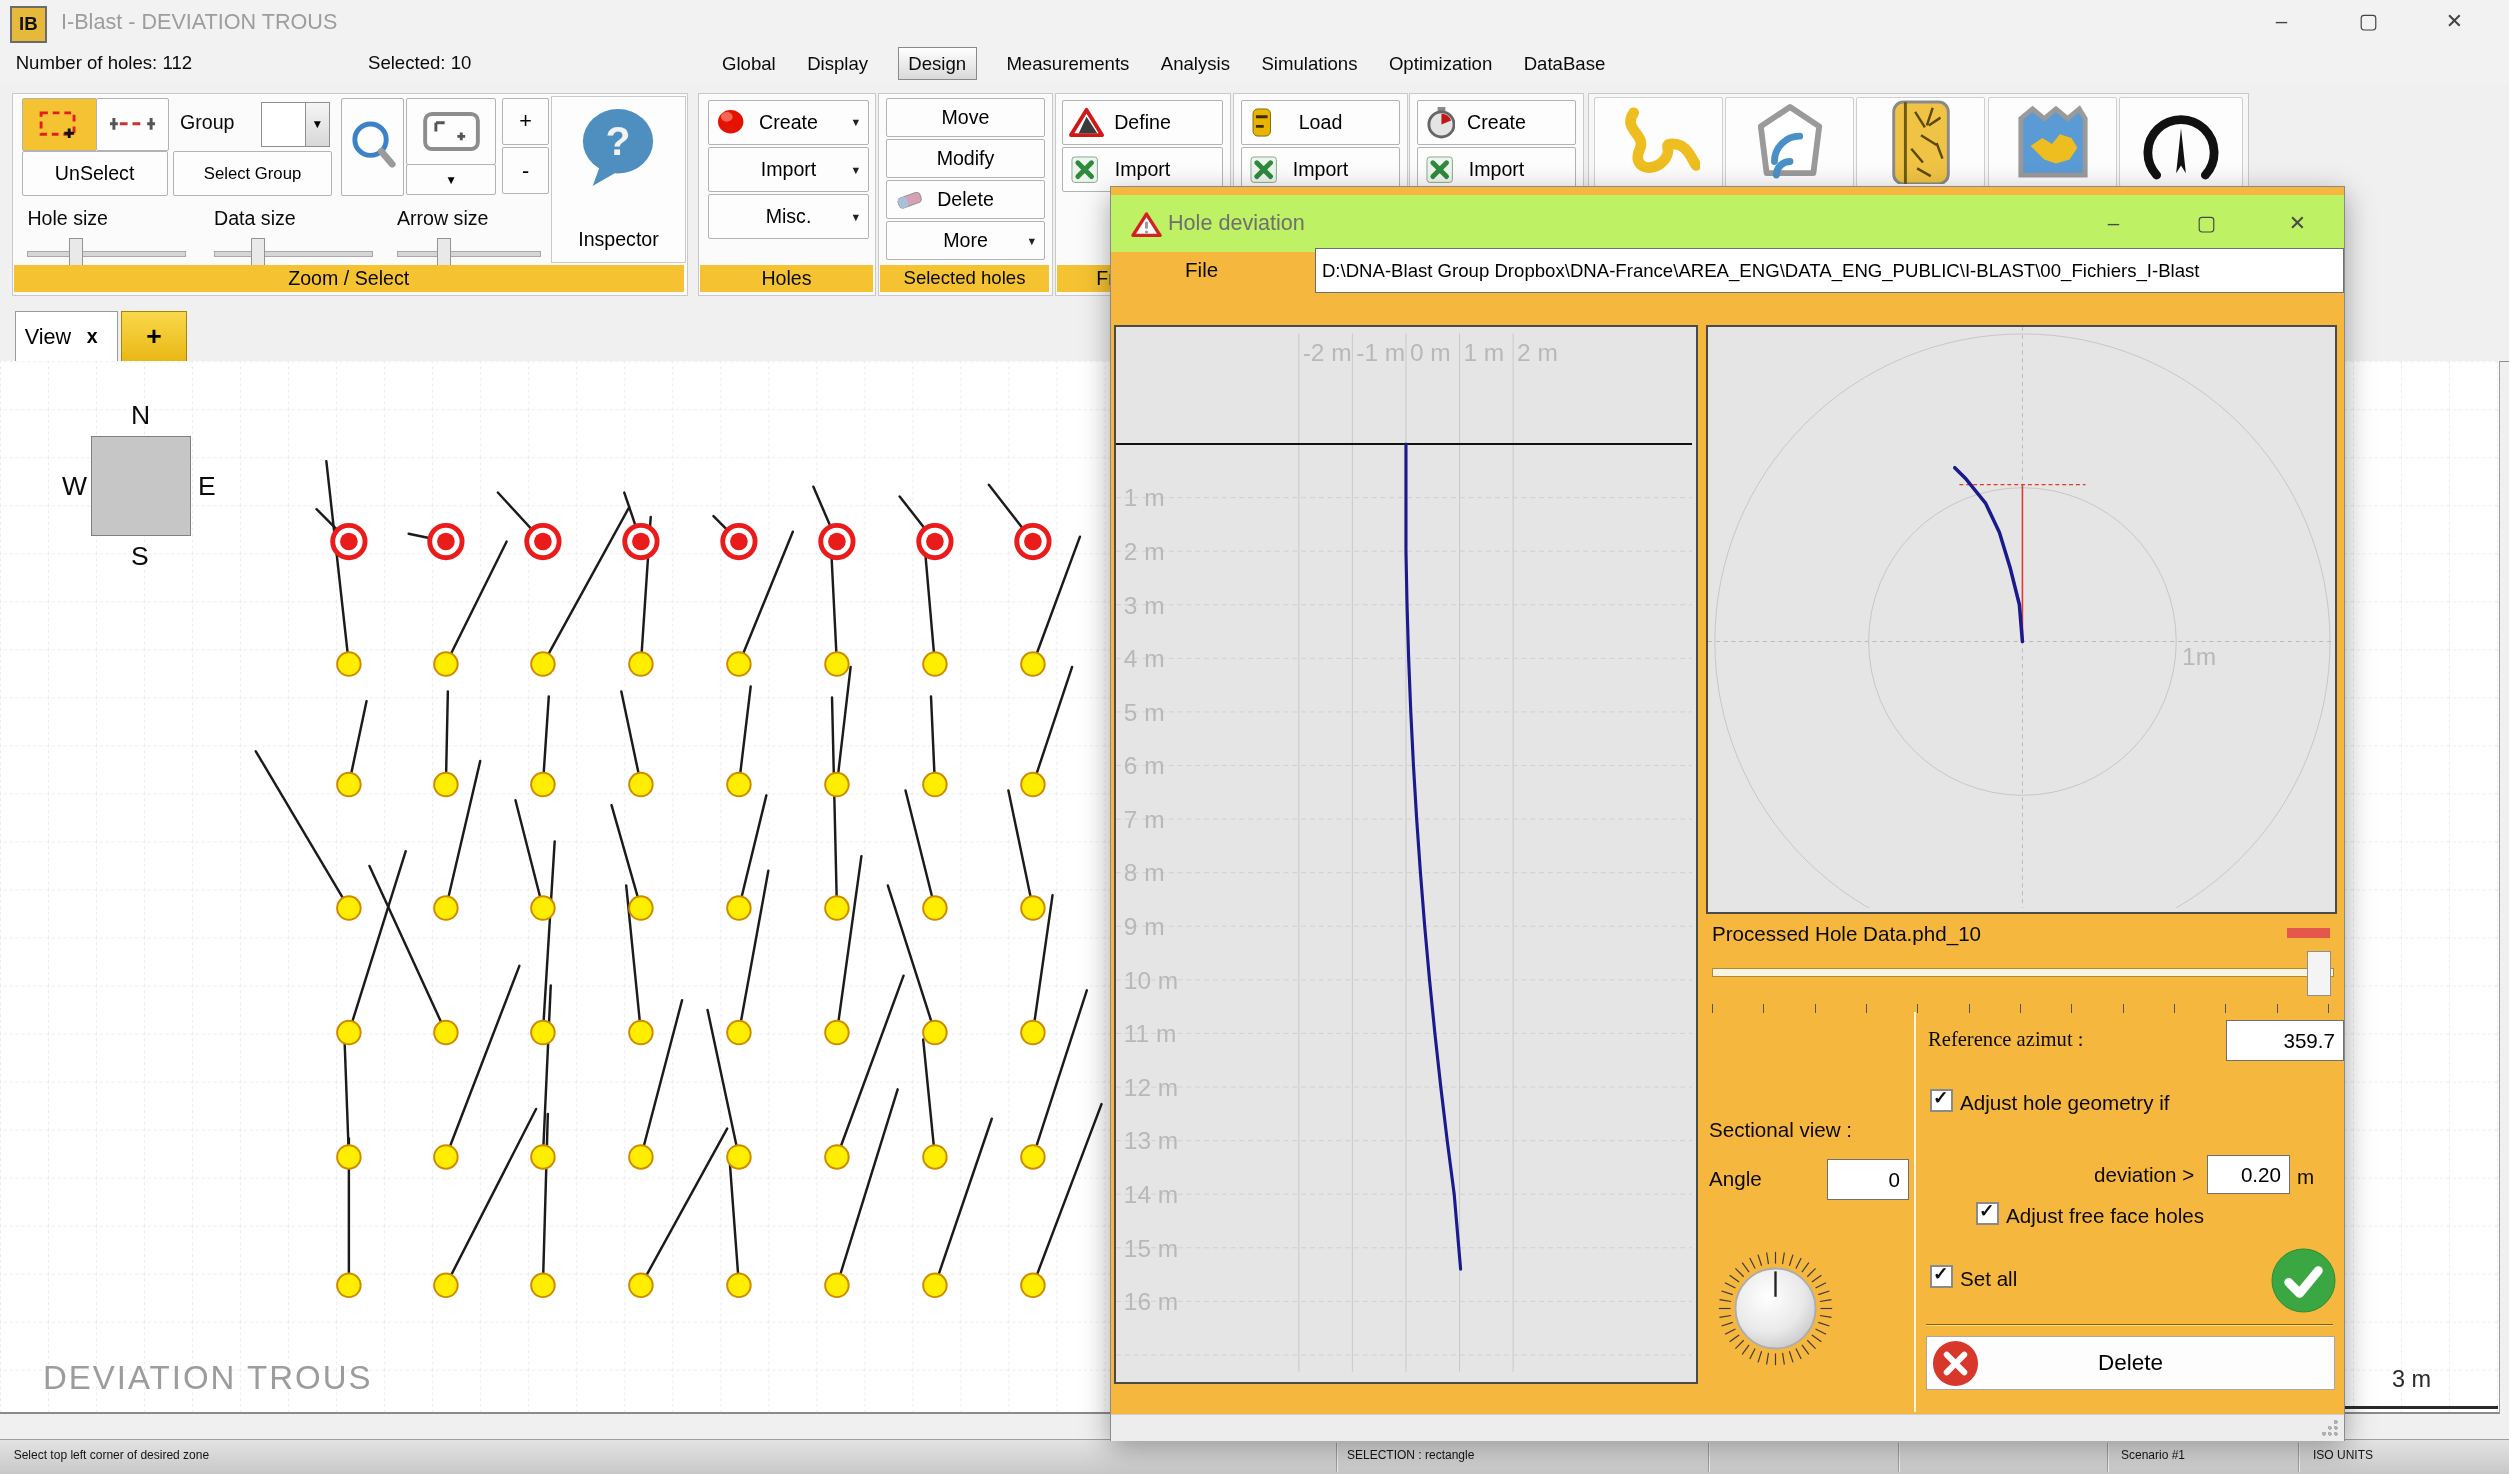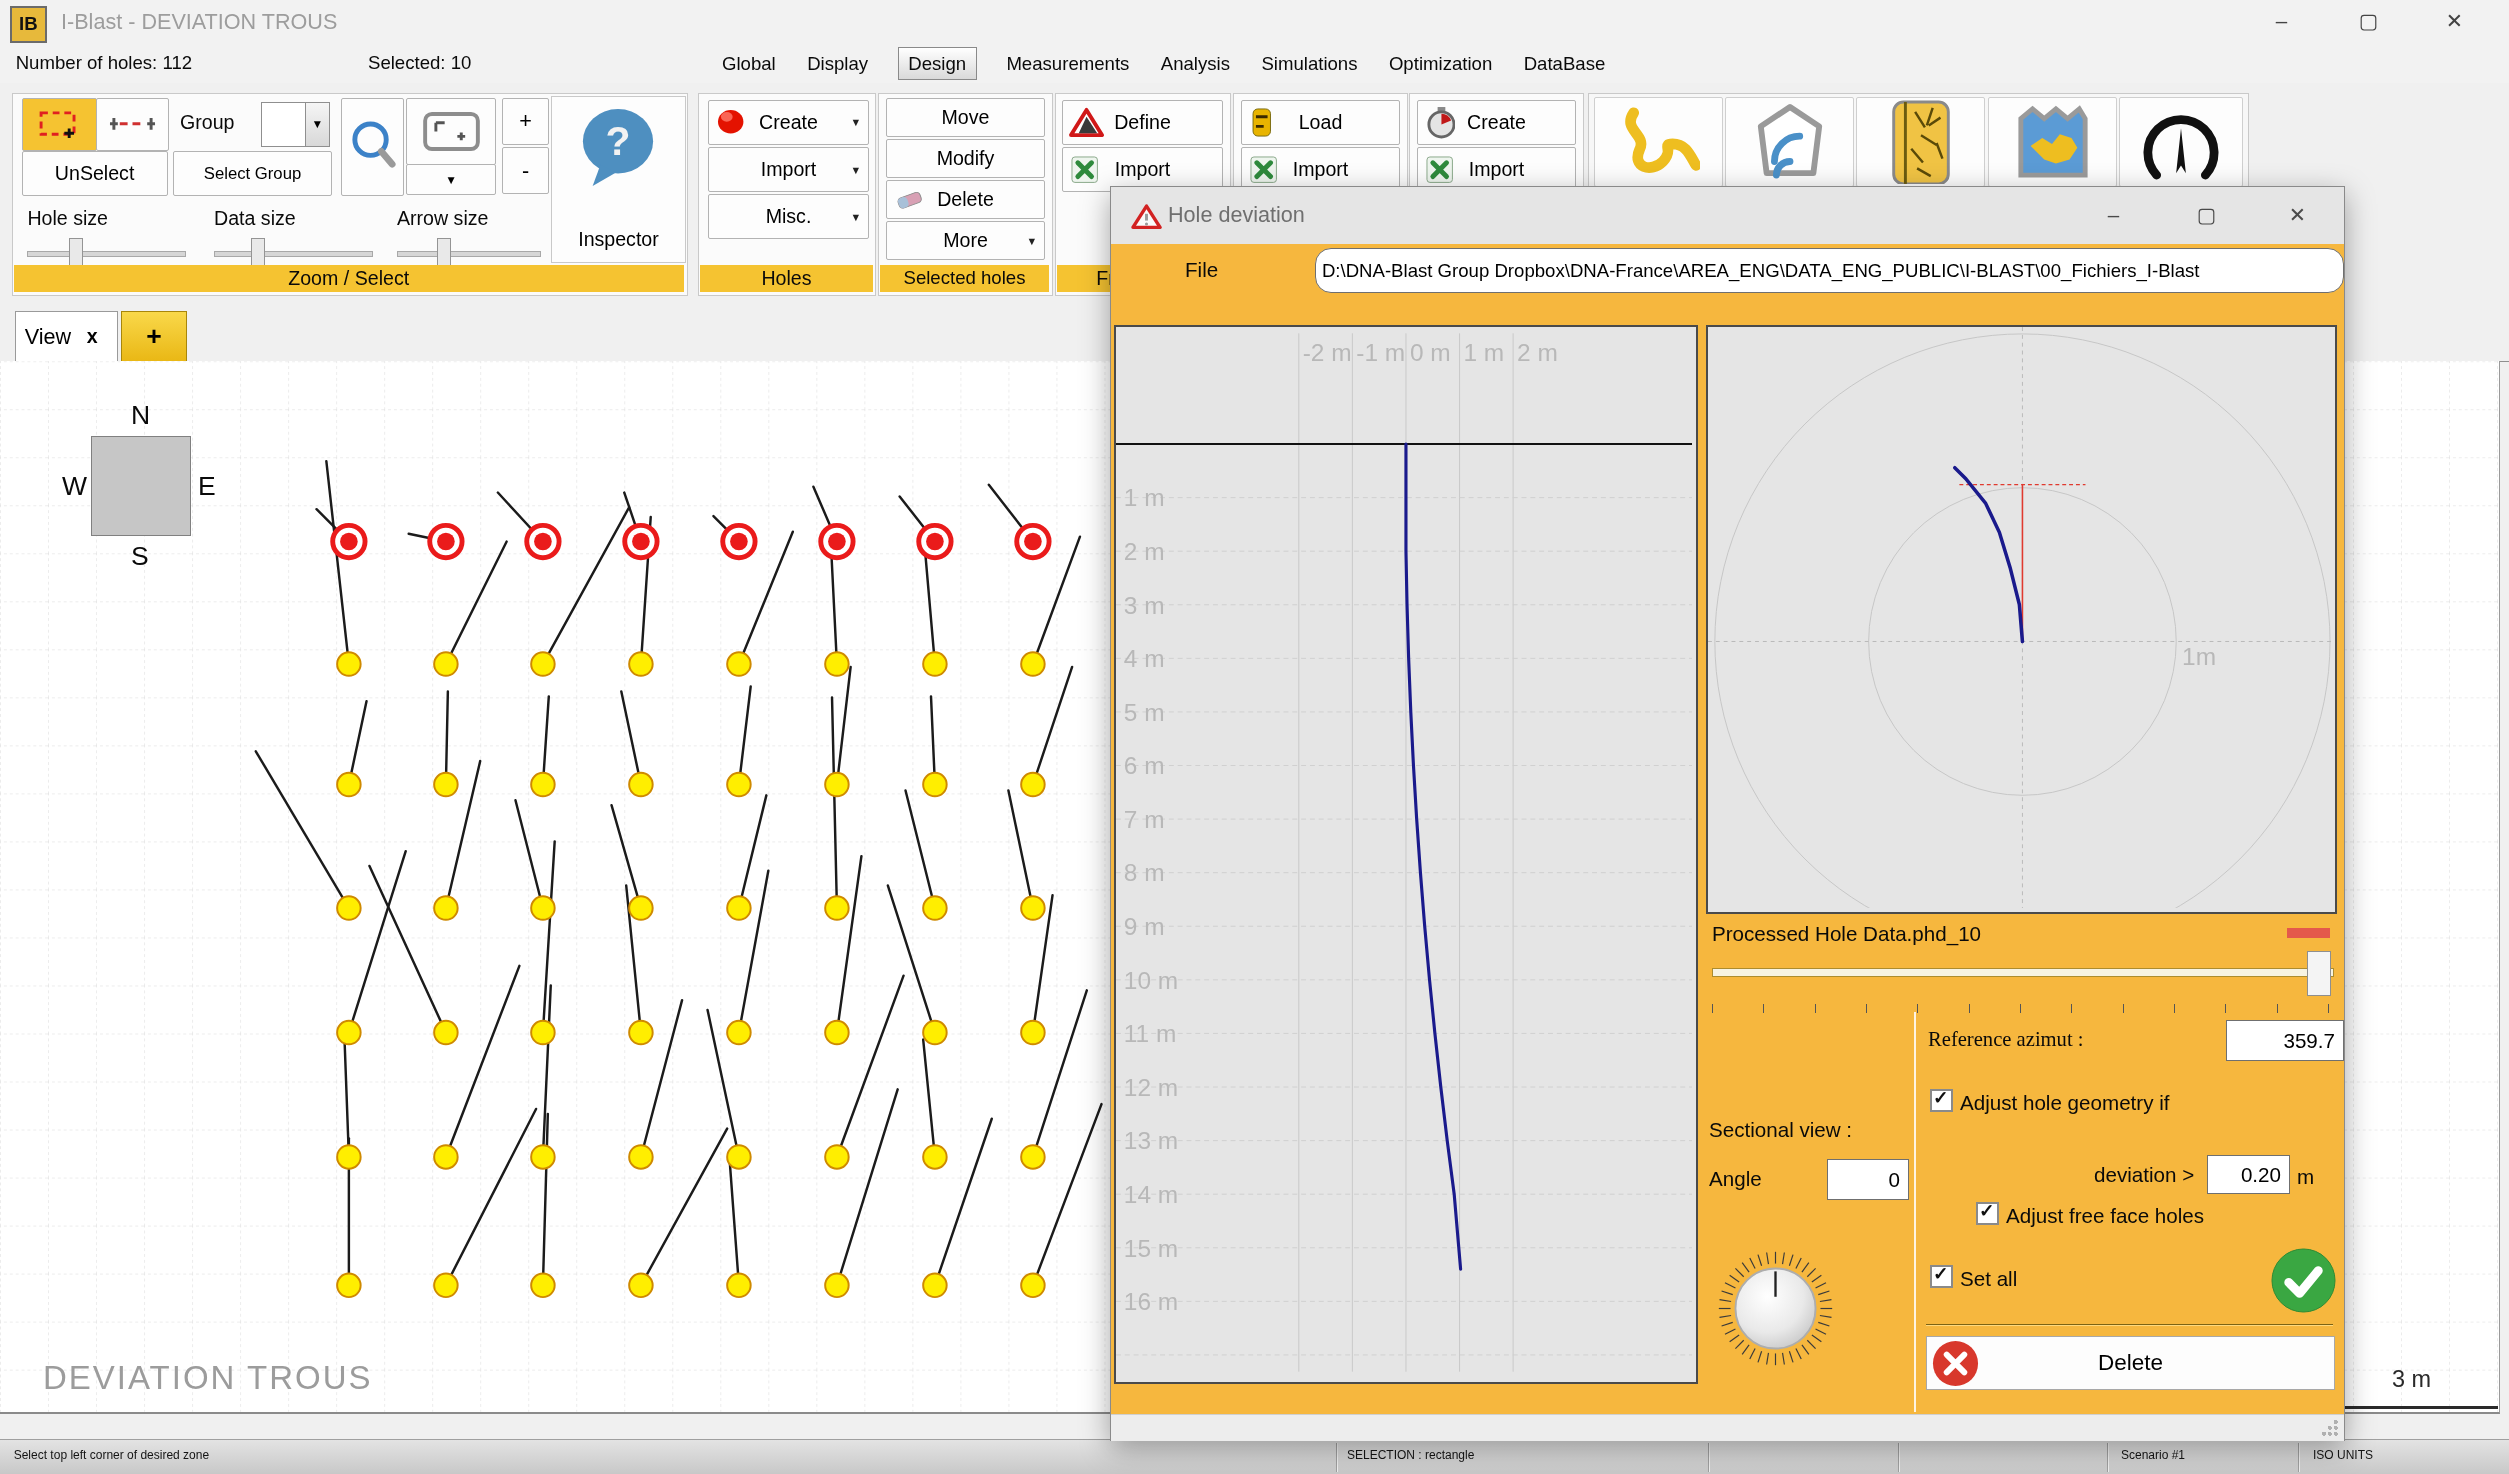--- a/index.html
+++ b/index.html
@@ -46,21 +46,21 @@
   .scalelabel{position:absolute;left:2392px;top:1005px;font-size:23.5px;color:#2a2a2a;}
   .scalebar{position:absolute;left:2345px;top:1045px;width:153px;height:2.9px;background:#2a2a2a;}
   
   .statusbar{position:absolute;left:0;top:1439px;width:2509px;height:35px;background:linear-gradient(#e3e3e3,#c7c7c7);
              border-top:1px solid #9f9f9f;}
   .statustext{position:absolute;top:7.8px;font-size:12px;color:#141414;}
   .statussep{position:absolute;top:2.9px;width:1px;height:29px;background:#a0a0a0;box-shadow:1px 0 0 #efefef;}
   
   .dialog{position:absolute;left:1110px;top:186px;width:1233px;height:1253px;background:#f6b73e;border:1px solid #8a8a8a;
           box-shadow:0 7.8px 27.4px rgba(0,0,0,.35);}
-  .dlg-title{position:absolute;left:0;top:0;width:100%;height:57px;background:#e5e5e5;}
+  .dlg-title{position:absolute;left:0;top:8px;width:100%;height:57px;background:#bef264;}
   .dlg-title-text{position:absolute;left:57px;top:14.7px;font-size:21.6px;color:#6f6f6f;}
   .dlg-winbtn{position:absolute;top:11.8px;width:55px;height:33px;display:flex;align-items:center;justify-content:center;
               font-size:20.6px;color:#4a4a4a;}
   .dlg-label{position:absolute;font-size:20.6px;color:#0a0a0a;}
   .dlg-input{position:absolute;background:#fff;border:1px solid #6f6f6f;font-size:18.6px;display:flex;align-items:center;
              overflow:hidden;white-space:nowrap;}
   .dlg-input.num{justify-content:flex-end;padding-right:7.8px;font-size:20.6px;}
   .panel{position:absolute;background:#e5e5e5;border:2px solid #4a4a4a;overflow:hidden;}
   .checkbox{position:absolute;width:18.6px;height:18.6px;background:#fff;border:2px solid #8a8a8a;}
   .checkbox .mark{position:absolute;left:1px;top:-3.9px;font-size:18.6px;font-weight:bold;color:#111;}
@@ -494,21 +494,21 @@
             <circle cx="16" cy="21.5" r="1.6" fill="#9a9a9a"></circle>
           </svg>
       </span>
       <span class="dlg-title-text">Hole deviation</span>
       <div class="dlg-winbtn" style="left:975px;">–</div>
       <div class="dlg-winbtn" style="left:1068px;">▢</div>
       <div class="dlg-winbtn" style="left:1159px;">✕</div>
     </div>
 
     <span class="dlg-label" style="left:74px;top:71px;">File</span>
-    <div class="dlg-input" style="left:204px;top:61px;width:1021px;height:43px;padding-left:5.9px;border-radius:16px;">D:\DNA-Blast Group Dropbox\DNA-France\AREA_ENG\DATA_ENG_PUBLIC\I-BLAST\00_Fichiers_I-Blast</div>
+    <div class="dlg-input" style="left:204px;top:61px;width:1021px;height:43px;padding-left:5.9px;">D:\DNA-Blast Group Dropbox\DNA-France\AREA_ENG\DATA_ENG_PUBLIC\I-BLAST\00_Fichiers_I-Blast</div>
 
     <div class="panel" style="left:2.9px;top:138px;width:580px;height:1055px;">
       <svg id="depthsvg" width="576" height="1051" viewBox="0 0 588 1072">
           <line x1="186.6" y1="6" x2="186.6" y2="1066" stroke="#c9c9c9" stroke-width="1"></line>
           <text x="190.6" y="34" font-size="25" fill="#b8b8b8" font-family="Liberation Sans,sans-serif">-2 m</text>
           <line x1="241.3" y1="6" x2="241.3" y2="1066" stroke="#c9c9c9" stroke-width="1"></line>
           <text x="245.3" y="34" font-size="25" fill="#b8b8b8" font-family="Liberation Sans,sans-serif">-1 m</text>
           <line x1="296" y1="6" x2="296" y2="1066" stroke="#c9c9c9" stroke-width="1"></line>
           <text x="300" y="34" font-size="25" fill="#b8b8b8" font-family="Liberation Sans,sans-serif">0 m</text>
           <line x1="350.7" y1="6" x2="350.7" y2="1066" stroke="#c9c9c9" stroke-width="1"></line>

